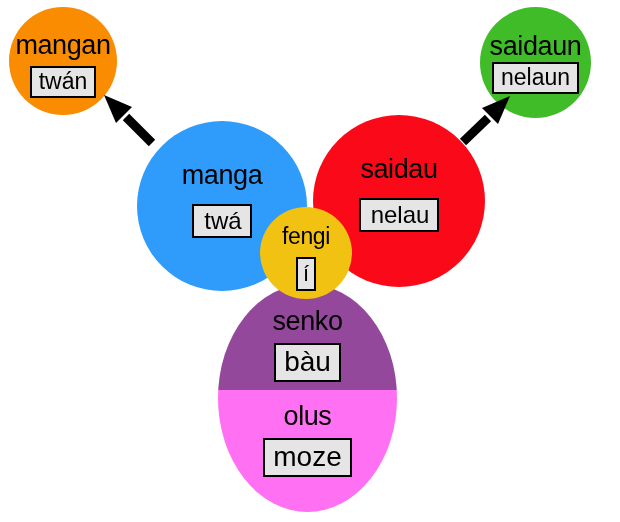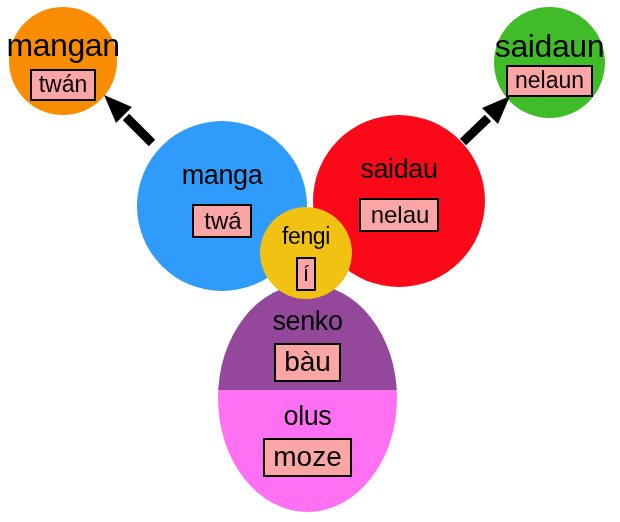--- a/index.html
+++ b/index.html
@@ -10,30 +10,30 @@
   .node {
     position:absolute; display:flex; flex-direction:column;
     align-items:center; justify-content:center; box-sizing:border-box;
     text-align:center;
   }
   .circle { border-radius:50%; }
   .label {
     color:#000; letter-spacing:-0.4px; line-height:1.15; white-space:nowrap;
   }
   .gloss {
-    background:#fca5a5; border:2px solid #000; color:#000;
+    background:#e5e5e5; border:2px solid #000; color:#000;
     padding:2px 8px; line-height:1.1; white-space:nowrap;
   }
   
   .n-mangan  { left:9px;   top:7px;   width:108px; height:108px; padding-top:6px;  gap:5px; }
-  .n-saidaun { left:494px; top:7px;   width:111px; height:111px; }
+  .n-saidaun { left:480px; top:7px;   width:111px; height:111px; }
   .n-manga   { left:137px; top:121px; width:170px; height:170px; padding-bottom:14px; gap:13px; }
   .n-saidau  { left:313px; top:115px; width:172px; height:172px; padding-bottom:16px; gap:13px; }
   .n-fengi   { left:260px; top:207px; width:92px;  height:92px;  padding-top:8px;  gap:7px; z-index:3; }
-  .n-mangan .label,  .n-saidaun .label  { font-size:32px;text-align:center; }
+  .n-mangan .label,  .n-saidaun .label  { font-size:27px;text-align:center; }
   .n-mangan .gloss,  .n-saidaun .gloss  { font-size:23px; padding:1px 7px; }
   .n-manga .label,   .n-saidau .label   { font-size:27px; }
   .n-manga .gloss,   .n-saidau .gloss   { font-size:24px;padding-left:10px; }
   .n-fengi .label { font-size:23px; }
   .n-fengi .gloss { font-size:22px; padding:3px 5px; }
   .oval {
     position:absolute; left:218px; top:284px; width:179px; height:228px;
     border-radius:50%; overflow:hidden; z-index:2;
   }
   .oval-half {

